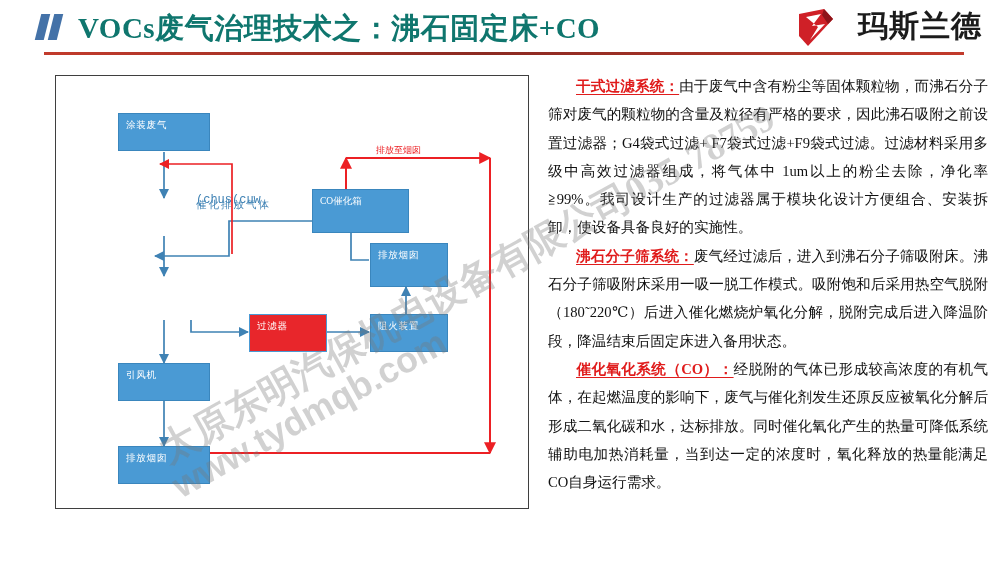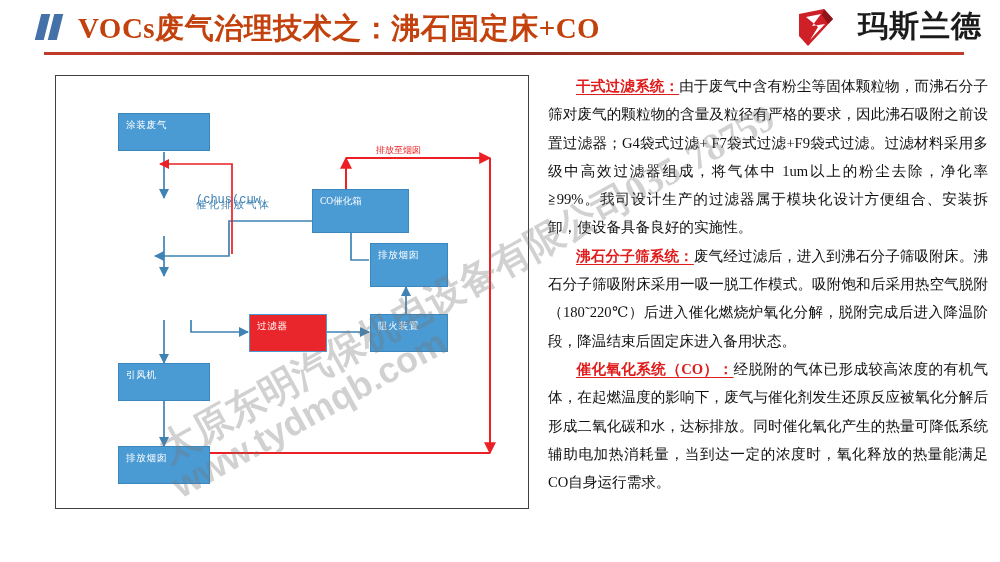--- a/index.html
+++ b/index.html
@@ -33,21 +33,21 @@
     height: 26px;
     background: #4472a8;
     transform: skewX(-14deg);
   }
   #page-title {
     position: absolute;
     left: 78px; top: 9px;
     font-size: 29px;
     font-weight: bold;
     letter-spacing: 0.5px;
-    color: #c2410c;
+    color: #0f766e;
     font-family: "Liberation Serif", "DejaVu Serif", serif;
     white-space: nowrap;
   }
   #title-rule {
     position: absolute;
     left: 44px; top: 52px;
     width: 920px;
     height: 3px;
     background: linear-gradient(to right, #c23b2c 0%, #8b2a22 48%, #c23b2c 100%);
   }

